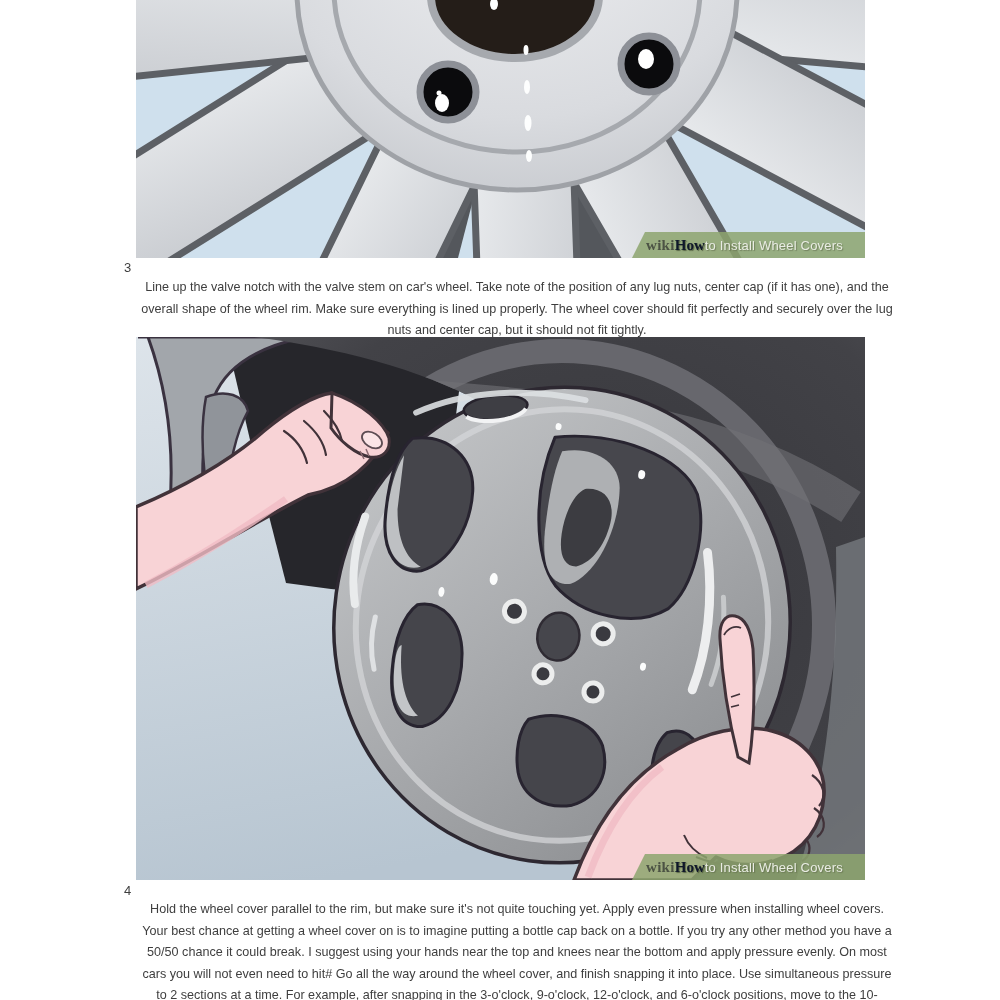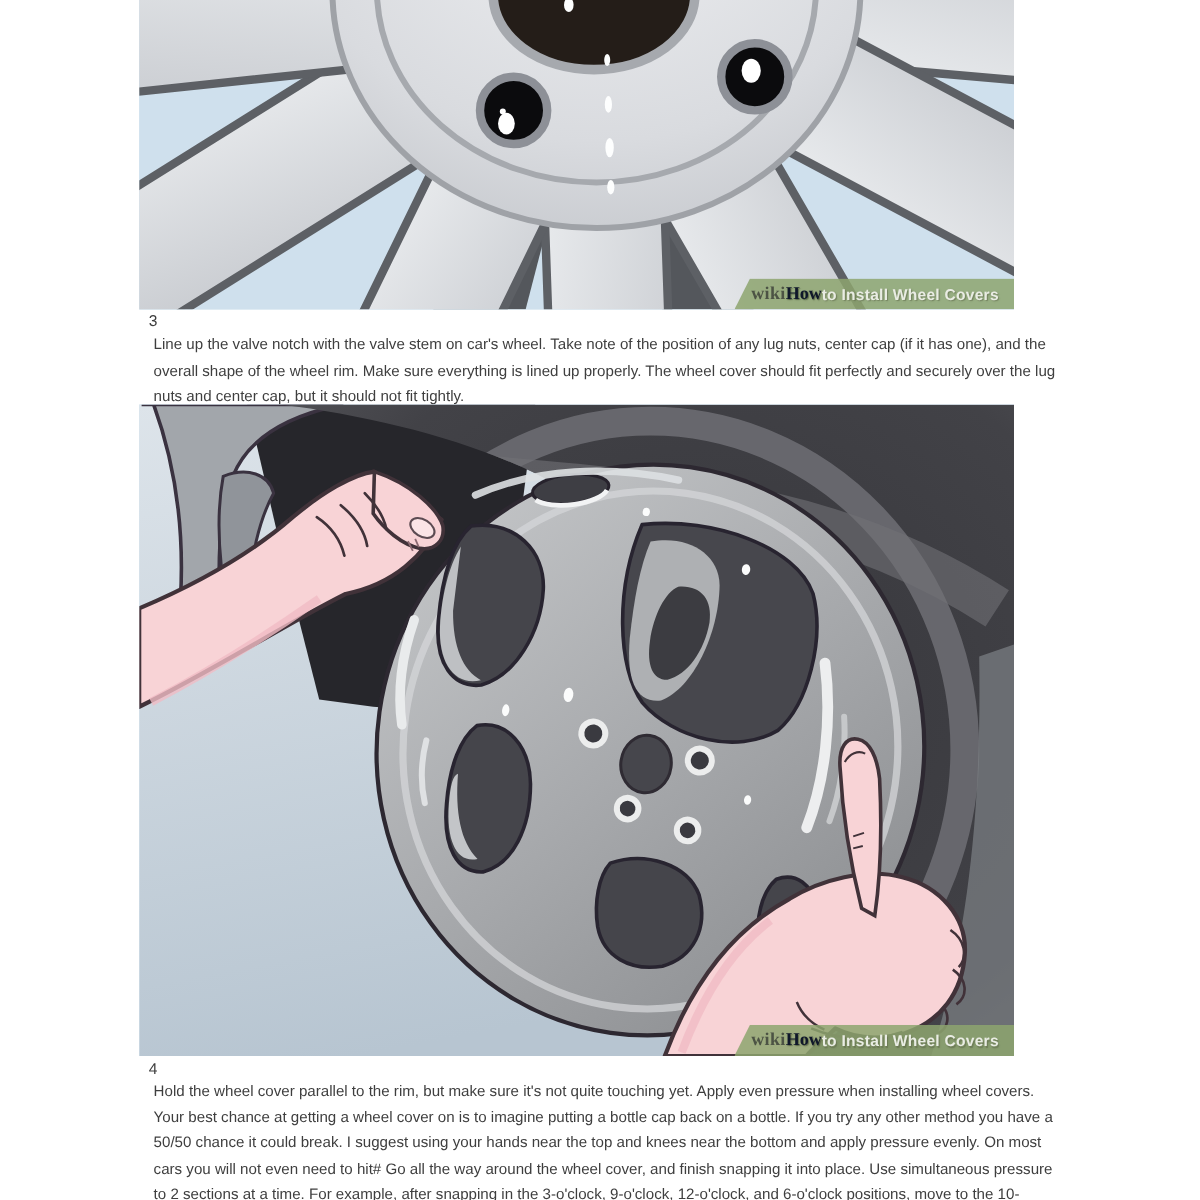--- a/index.html
+++ b/index.html
@@ -1,39 +1,39 @@
 <!DOCTYPE html>
 <html><head>
 <meta charset="utf-8">
 <style>
   html,body{margin:0;padding:0;background:#ffffff;}
   body{width:1000px;height:1000px;overflow:hidden;}
   .page{position:relative;width:1000px;height:1000px;background:#fff;
         font-family:"Liberation Sans","DejaVu Sans",sans-serif;color:#3e3e3e;}
-  .figure{position:absolute;left:116px;overflow:hidden;background:#cfe0ed;}
+  .figure{position:absolute;left:136px;overflow:hidden;background:#cfe0ed;}
   #fig1{top:0;width:729px;height:258px;}
   #fig2{top:337px;width:729px;height:543px;}
   .figure svg{display:block;width:100%;height:100%;}
   .watermark{position:absolute;right:0;bottom:0;height:26px;width:233px;
              display:flex;align-items:center;white-space:nowrap;overflow:hidden;
              padding:0 6px 0 14px;box-sizing:border-box;
              background:rgba(141,164,110,0.85);
              clip-path:polygon(13px 0,100% 0,100% 100%,0 100%);}
   .wm-wiki{font-family:"Liberation Serif","DejaVu Serif",serif;font-weight:bold;
            font-size:15px;color:#4c5344;letter-spacing:.3px;}
   .wm-how{font-family:"Liberation Serif","DejaVu Serif",serif;font-weight:bold;
           font-size:15px;color:#0f172a;text-shadow:1px 1px 1px rgba(55,65,40,.65);}
-  .wm-rest{font-family:"Liberation Sans",sans-serif;font-weight:bold;
+  .wm-rest{font-family:"Liberation Sans",sans-serif;font-weight:normal;
            font-size:13px;color:#e9ece3;text-shadow:1px 1px 1px rgba(85,95,65,.55);
            letter-spacing:.2px;}
   .step-num{position:absolute;left:124px;font-size:13px;line-height:15px;}
   #num3{top:260px;}
   #num4{top:883px;}
-  .step-text{position:absolute;left:128px;width:754px;margin:0;
-             font-size:12.6px;line-height:21.5px;}
+  .step-text{position:absolute;left:140px;width:754px;margin:0;
+             font-size:12.6px;line-height:21.5px;text-align:center;}
   #text3{top:277px;}
   #text4{top:899px;}
 </style>
 </head>
 <body>
 
 <div class="page">
 
   <figure class="figure" id="fig1" style="margin:0;">
     <svg viewBox="0 0 729 258">

